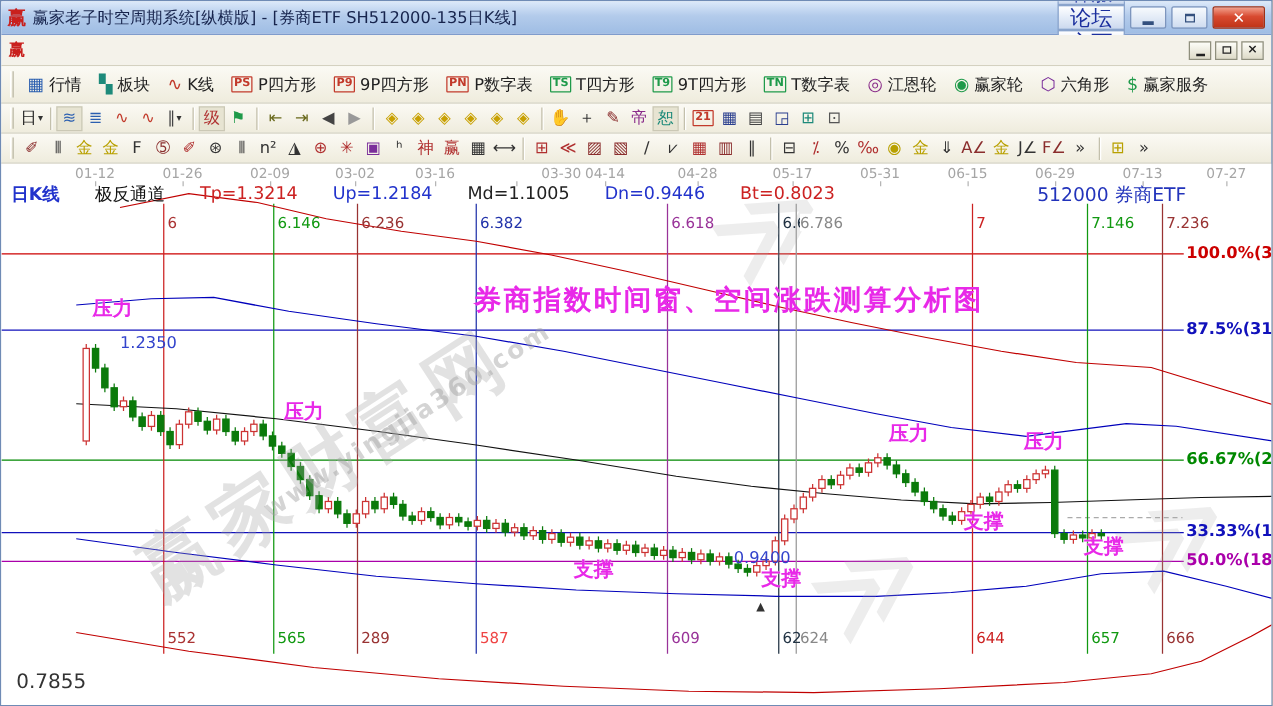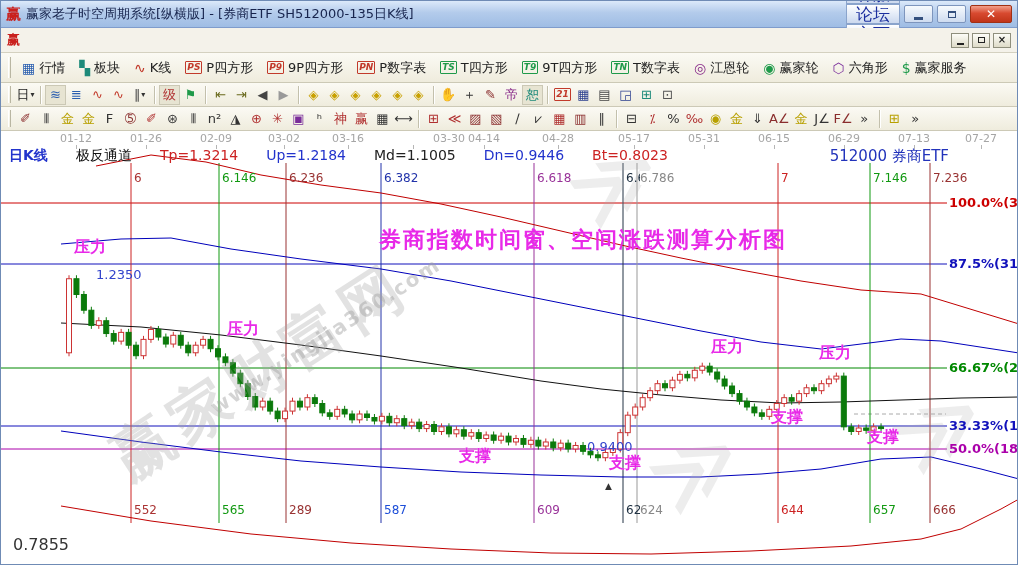--- a/index.html
+++ b/index.html
@@ -36,21 +36,21 @@
   .mdi span{font-size:10px;font-weight:bold;line-height:1;}
   
   .tbrow{position:absolute;left:0;width:100%;background:linear-gradient(#fbfaf4,#efecdd);
     border-bottom:1px solid #ccc9b6;display:flex;align-items:center;padding:0 3px;}
   .grip{width:3px;height:70%;border-left:1px solid #fff;border-right:1px solid #b9b6a2;margin:0 4px;}
   .tb1{top:52px;height:30px;}
   .tb2{top:82px;height:24px;}
   .tb3{top:106px;height:24px;}
   .t1item{display:flex;align-items:center;gap:4px;padding:0 7px;font-size:13px;color:#222;cursor:default;white-space:nowrap;}
   .t1icon{font-size:14px;line-height:1;}
-  .boxicon{font-size:9px;font-weight:bold;border:1px solid currentColor;padding:0 1px;line-height:11px;border-radius:1px;font-style:italic;}
+  .boxicon{font-size:9px;font-weight:bold;border:1px solid currentColor;padding:0 1px;line-height:11px;border-radius:1px;}
   .sep{width:1px;height:18px;background:#c3c0ac;box-shadow:1px 0 0 #fff;margin:0 4px;flex:none;}
   .t2item{min-width:21px;height:20px;display:flex;align-items:center;justify-content:center;
     font-size:13px;line-height:1;cursor:default;border:1px solid transparent;}
   .t2item.pressed{border:1px solid #9a97855e;background:#e7e4d2;}
   .dd{font-size:8px;color:#333;margin-left:1px;}
   
   .chart{position:absolute;left:0;top:130px;width:1018px;height:435px;background:#fff;overflow:hidden;}
   .chart svg{position:absolute;left:0;top:0;}
   .ov{position:absolute;white-space:nowrap;}
   .date-lbl{font-size:11px;color:#a5a5a5;transform:translateX(-50%);}
@@ -701,21 +701,21 @@
         <div class="ov tick" style="left: 913px; top: 14px;"></div>
         <div class="ov date-lbl" style="left: 980px; top: 1px;">07-27</div>
         <div class="ov tick" style="left: 980px; top: 14px;"></div>
         <div class="ov vtop" style="left: 133px; color: rgb(170, 51, 51);">6</div>
         <div class="ov vbot" style="left: 133px; color: rgb(170, 51, 51);">552</div>
         <div class="ov vtop" style="left: 221px; color: rgb(17, 153, 17);">6.146</div>
         <div class="ov vbot" style="left: 221px; color: rgb(17, 153, 17);">565</div>
         <div class="ov vtop" style="left: 288px; color: rgb(153, 51, 51);">6.236</div>
         <div class="ov vbot" style="left: 288px; color: rgb(153, 51, 51);">289</div>
         <div class="ov vtop" style="left: 383px; color: rgb(34, 51, 170);">6.382</div>
-        <div class="ov vbot" style="left: 383px; color: #1d4ed8;">587</div>
+        <div class="ov vbot" style="left: 383px; color: #ef4444;">587</div>
         <div class="ov vtop" style="left: 536px; color: rgb(153, 51, 153);">6.618</div>
         <div class="ov vbot" style="left: 536px; color: rgb(153, 51, 153);">609</div>
         <div class="ov vtop" style="left: 625px; color: rgb(34, 51, 68);">6.66</div>
         <div class="ov vbot" style="left: 625px; color: rgb(34, 51, 68);">623</div>
         <div class="ov vtop" style="left: 639px; color: rgb(136, 136, 136); background: rgb(255, 255, 255);">6.786</div>
         <div class="ov vbot" style="left: 639px; color: rgb(136, 136, 136); background: rgb(255, 255, 255);">624</div>
         <div class="ov vtop" style="left: 780px; color: rgb(204, 34, 34);">7</div>
         <div class="ov vbot" style="left: 780px; color: rgb(204, 34, 34);">644</div>
         <div class="ov vtop" style="left: 872px; color: rgb(17, 153, 17);">7.146</div>
         <div class="ov vbot" style="left: 872px; color: rgb(17, 153, 17);">657</div>

